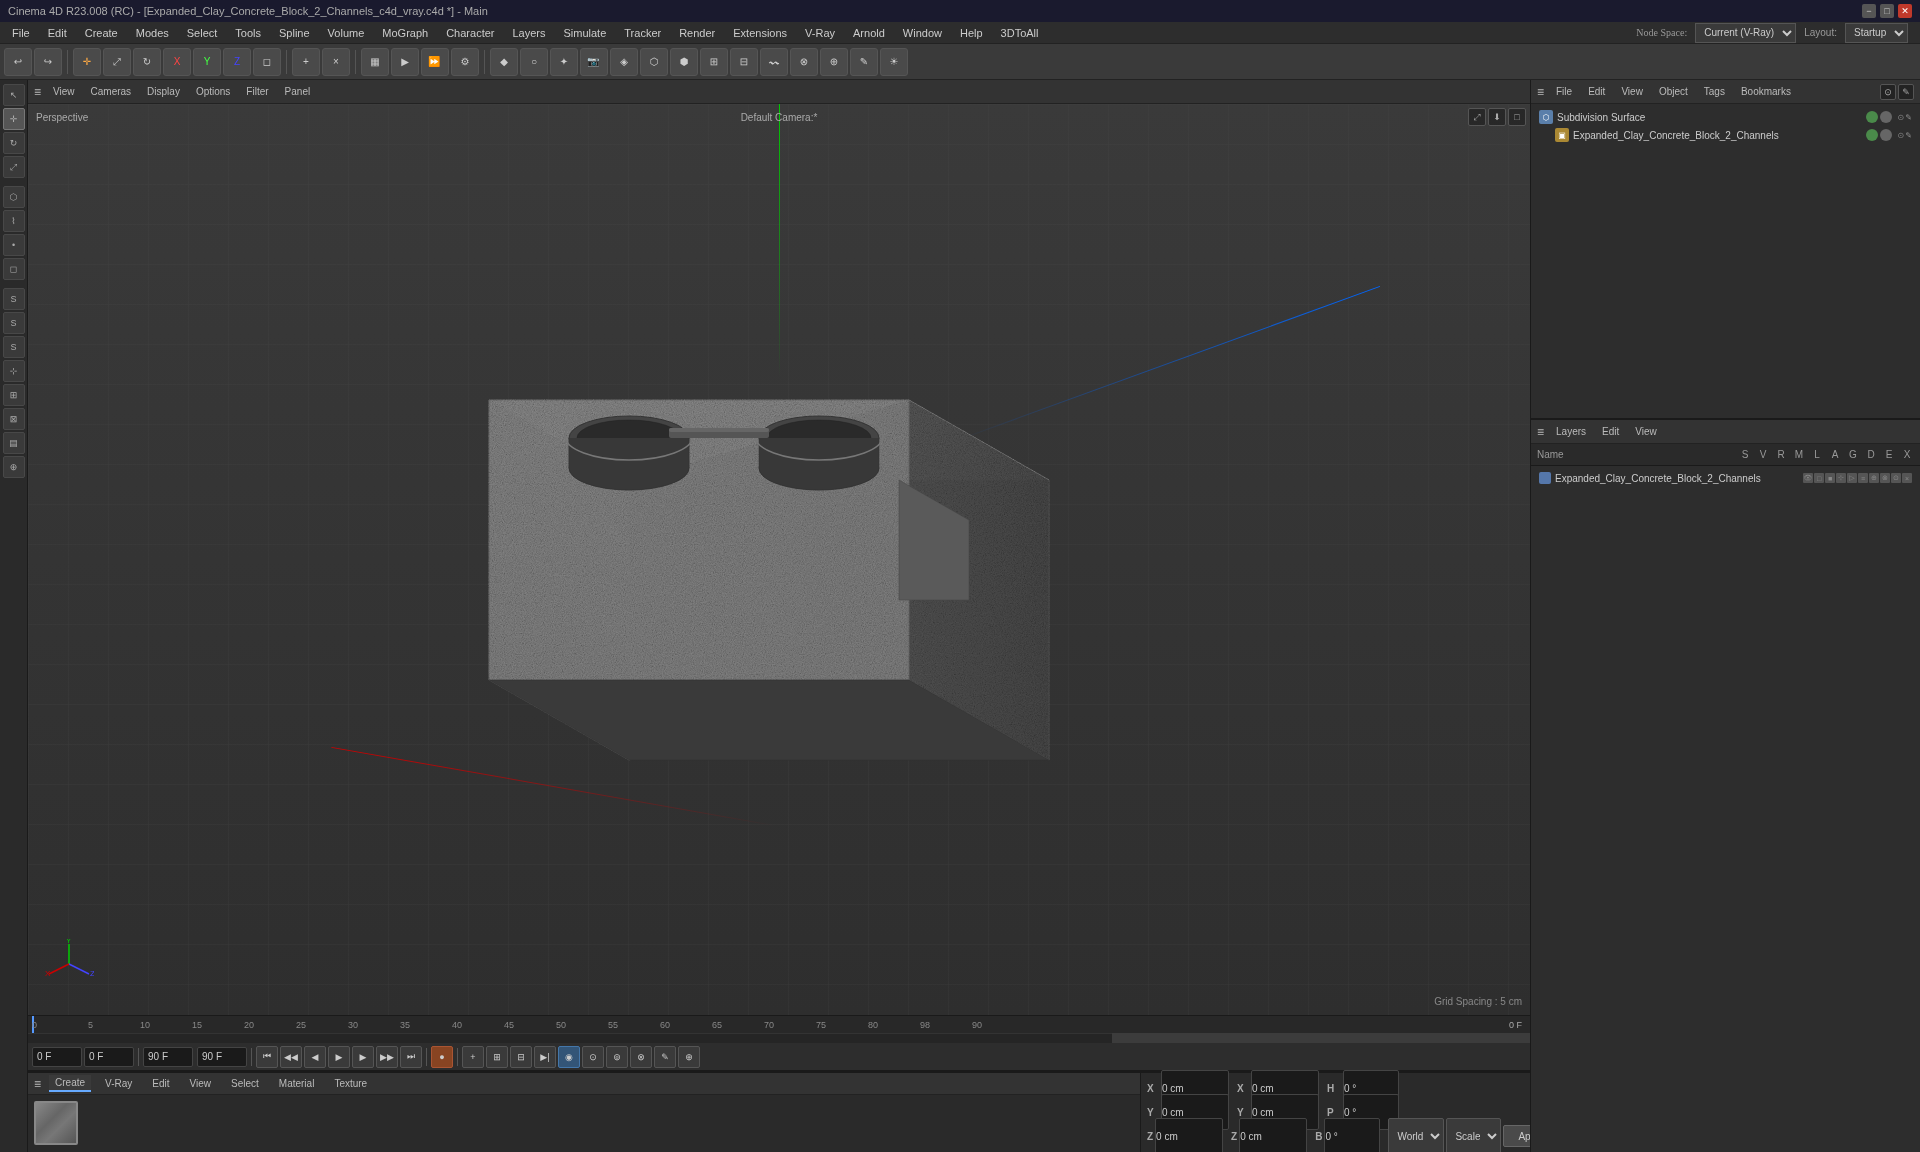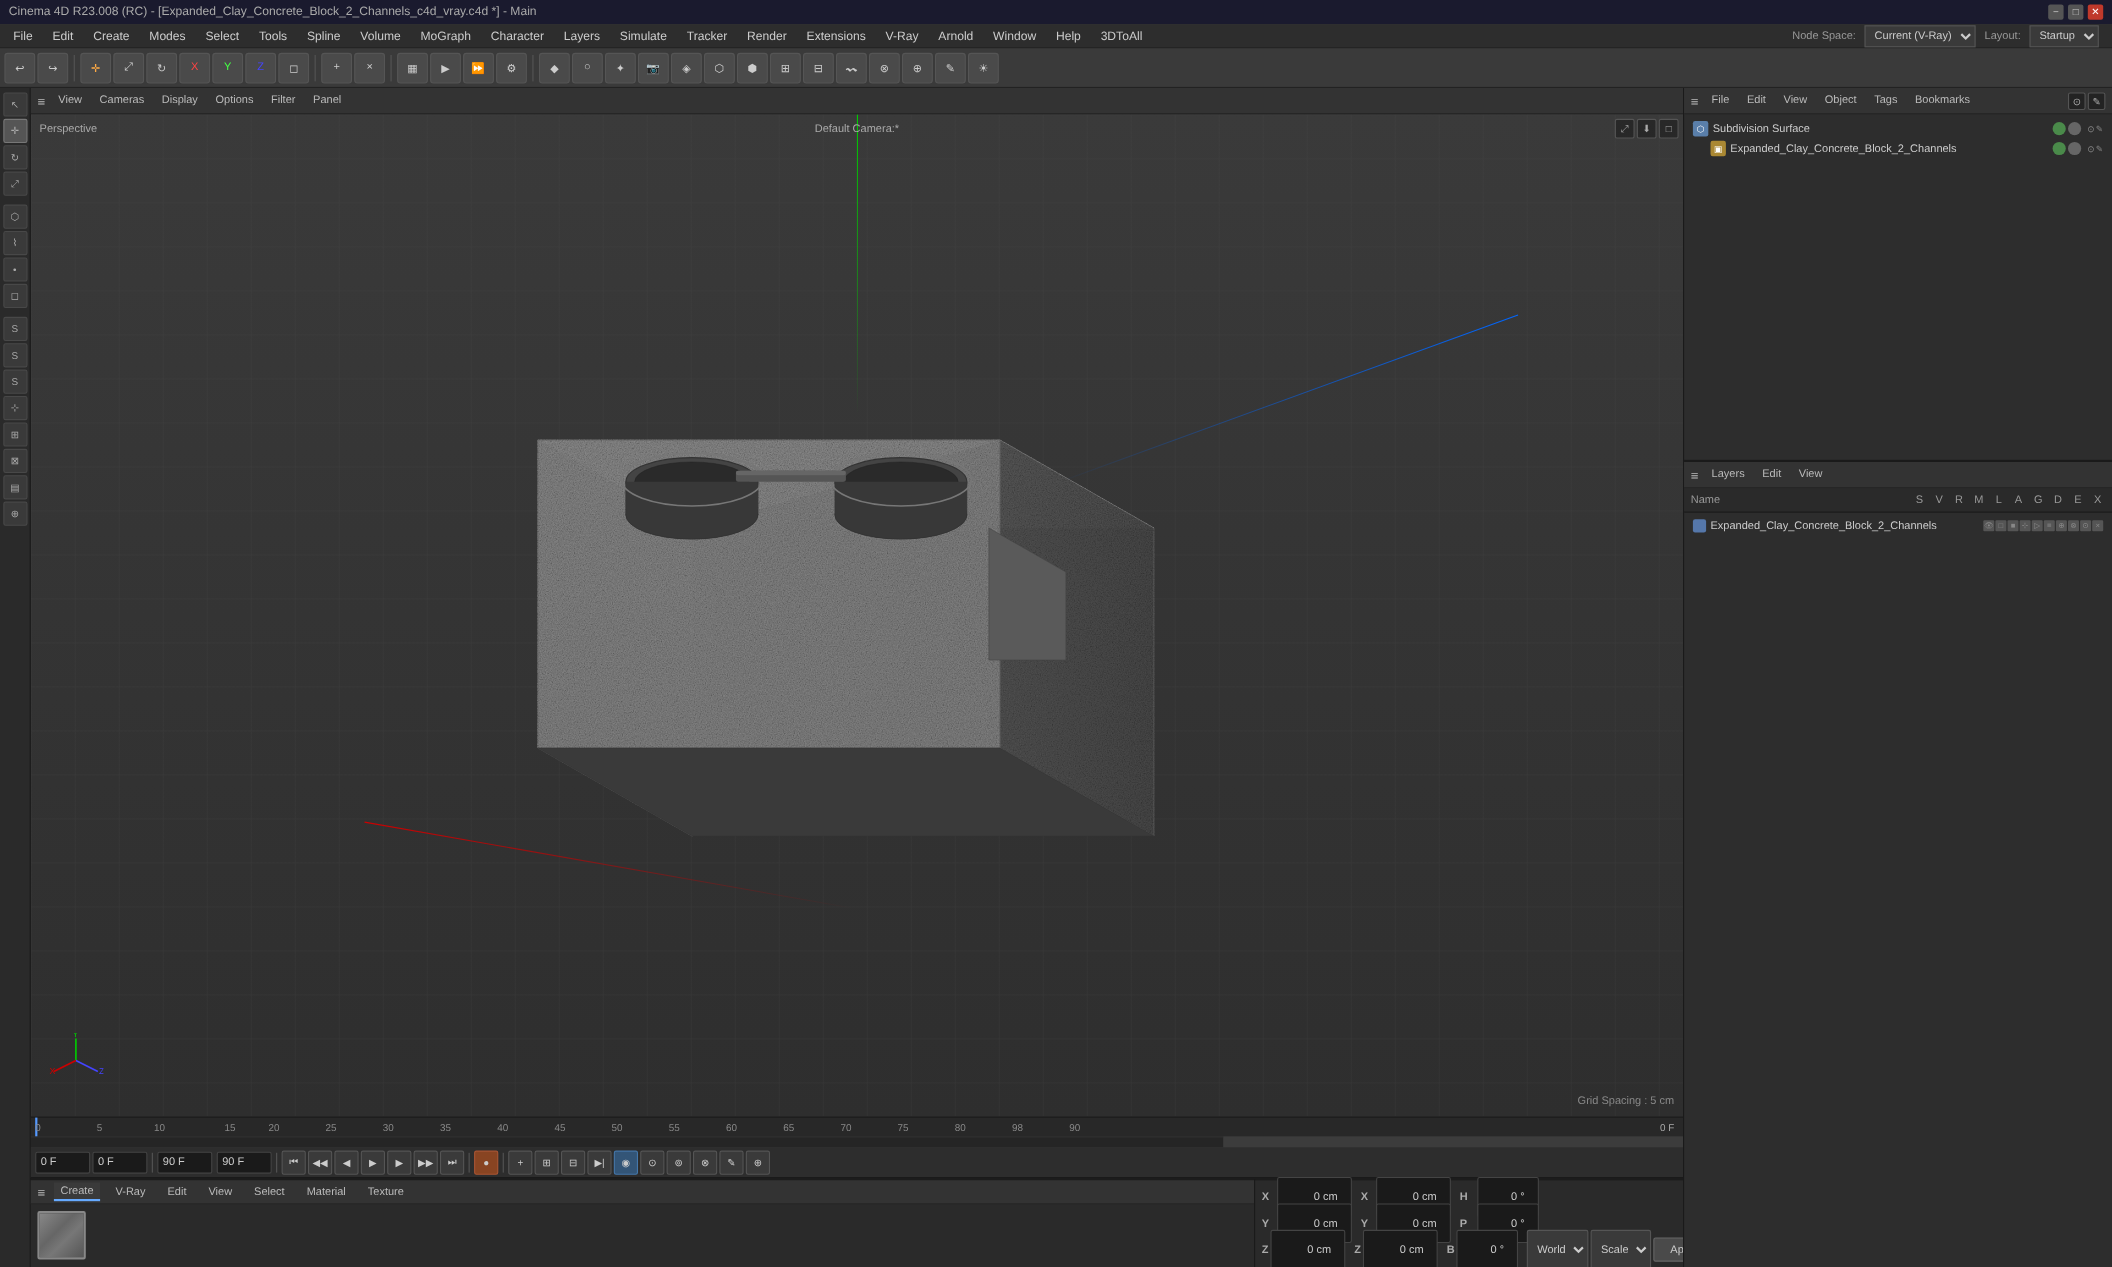--- a/index.html
+++ b/index.html
@@ -395,22 +395,21 @@
       flex-direction: column;
       padding: 6px;
     }
     .coord-val {
       width: 65px; height: 36px;
       background: #1a1a1a;
       border: 1px solid #444;
       border-radius: 2px;
       color: #ccc;
       font-size: 10px;
-      padding: 0 12px;
-      text-align: right;
+      padding: 0 0;
     }
 
     
     .prop-select {
       height: 36px;
       background: #3a3a3a;
       border: 1px solid #555;
       border-radius: 2px;
       color: #ccc;
       font-size: 10px;
@@ -512,21 +511,21 @@
   <span class="menu-item">Simulate</span>
   <span class="menu-item">Tracker</span>
   <span class="menu-item">Render</span>
   <span class="menu-item">Extensions</span>
   <span class="menu-item">V-Ray</span>
   <span class="menu-item">Arnold</span>
   <span class="menu-item">Window</span>
   <span class="menu-item">Help</span>
   <span class="menu-item">3DToAll</span>
   <div style="margin-left: auto; display: flex; align-items: center; gap: 8px; padding-right: 8px;">
-    <span style="font-size:10px; color:#999;">Node Space:</span>
+    <span style="font-size:10px; color:#999;font-family:Liberation Serif, serif;">Node Space:</span>
     <select class="top-right-select">
       <option>Current (V-Ray)</option>
     </select>
     <span style="font-size:10px; color:#999;">Layout:</span>
     <select class="top-right-select">
       <option>Startup</option>
     </select>
   </div>
 </div>
 
@@ -695,21 +694,21 @@
           </svg>
         </div>
       </div>
     </div>
 
     <div id="timeline-numbers" style="position:relative; width:100%;">
       <div class="playhead"></div>
       <span class="tl-num" style="left:4px;">0</span>
       <span class="tl-num" style="left:60px;">5</span>
       <span class="tl-num" style="left:112px;">10</span>
-      <span class="tl-num" style="left:164px;margin-left:12px;">15</span>
+      <span class="tl-num" style="left:164px;">15</span>
       <span class="tl-num" style="left:216px;">20</span>
       <span class="tl-num" style="left:268px;">25</span>
       <span class="tl-num" style="left:320px;">30</span>
       <span class="tl-num" style="left:372px;">35</span>
       <span class="tl-num" style="left:424px;">40</span>
       <span class="tl-num" style="left:476px;">45</span>
       <span class="tl-num" style="left:528px;">50</span>
       <span class="tl-num" style="left:580px;">55</span>
       <span class="tl-num" style="left:632px;">60</span>
       <span class="tl-num" style="left:684px;">65</span>

